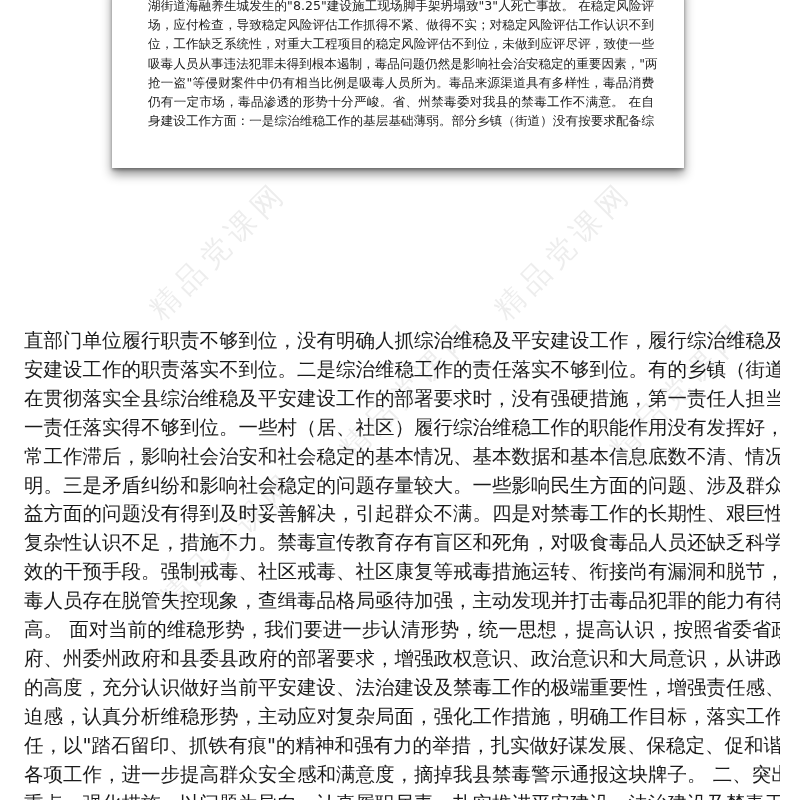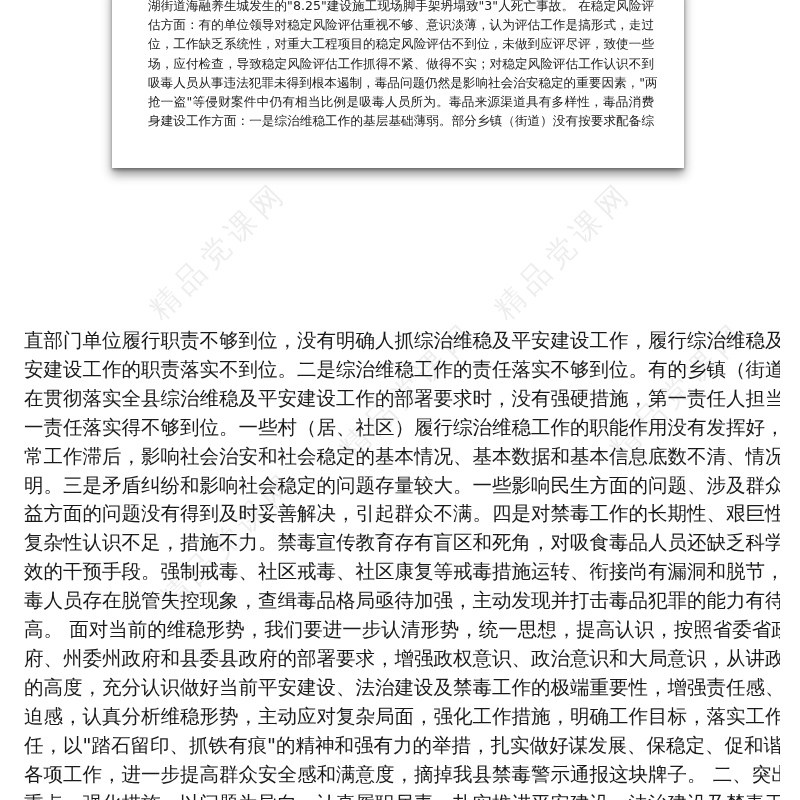--- a/index.html
+++ b/index.html
@@ -36,25 +36,25 @@
 
 <div class="watermark" style="left:140px; top:300px;">精品党课网</div>
 <div class="watermark" style="left:485px; top:300px;">精品党课网</div>
 <div class="watermark" style="left:330px; top:440px;">精品党课网</div>
 <div class="watermark" style="left:150px; top:590px;">精品党课网</div>
 <div class="watermark" style="left:600px; top:440px;">精品党课网</div>
 
 <div class="page-card">
   <div class="page-card-text">
     <div>湖街道海融养生城发生的"8.25"建设施工现场脚手架坍塌致"3"人死亡事故。 在稳定风险评</div>
-    <div>估方面：有的单位领导对稳定风险评估重视不够、意识淡薄，认为评估工作是搞形式，走过</div>
+    <div>场，应付检查，导致稳定风险评估工作抓得不紧、做得不实；对稳定风险评估工作认识不到</div>
     <div>位，工作缺乏系统性，对重大工程项目的稳定风险评估不到位，未做到应评尽评，致使一些</div>
-    <div>场，应付检查，导致稳定风险评估工作抓得不紧、做得不实；对稳定风险评估工作认识不到</div>
     <div>吸毒人员从事违法犯罪未得到根本遏制，毒品问题仍然是影响社会治安稳定的重要因素，"两</div>
     <div>抢一盗"等侵财案件中仍有相当比例是吸毒人员所为。毒品来源渠道具有多样性，毒品消费</div>
+    <div>仍有一定市场，毒品渗透的形势十分严峻。省、州禁毒委对我县的禁毒工作不满意。 在自</div>
     <div>身建设工作方面：一是综治维稳工作的基层基础薄弱。部分乡镇（街道）没有按要求配备综</div>
 
   </div>
 </div>
 
 <div class="main-text">
   <div>直部门单位履行职责不够到位，没有明确人抓综治维稳及平安建设工作，履行综治维稳及平</div>
   <div>安建设工作的职责落实不到位。二是综治维稳工作的责任落实不够到位。有的乡镇（街道）</div>
   <div>在贯彻落实全县综治维稳及平安建设工作的部署要求时，没有强硬措施，第一责任人担当第</div>
   <div>一责任落实得不够到位。一些村（居、社区）履行综治维稳工作的职能作用没有发挥好，日</div>

